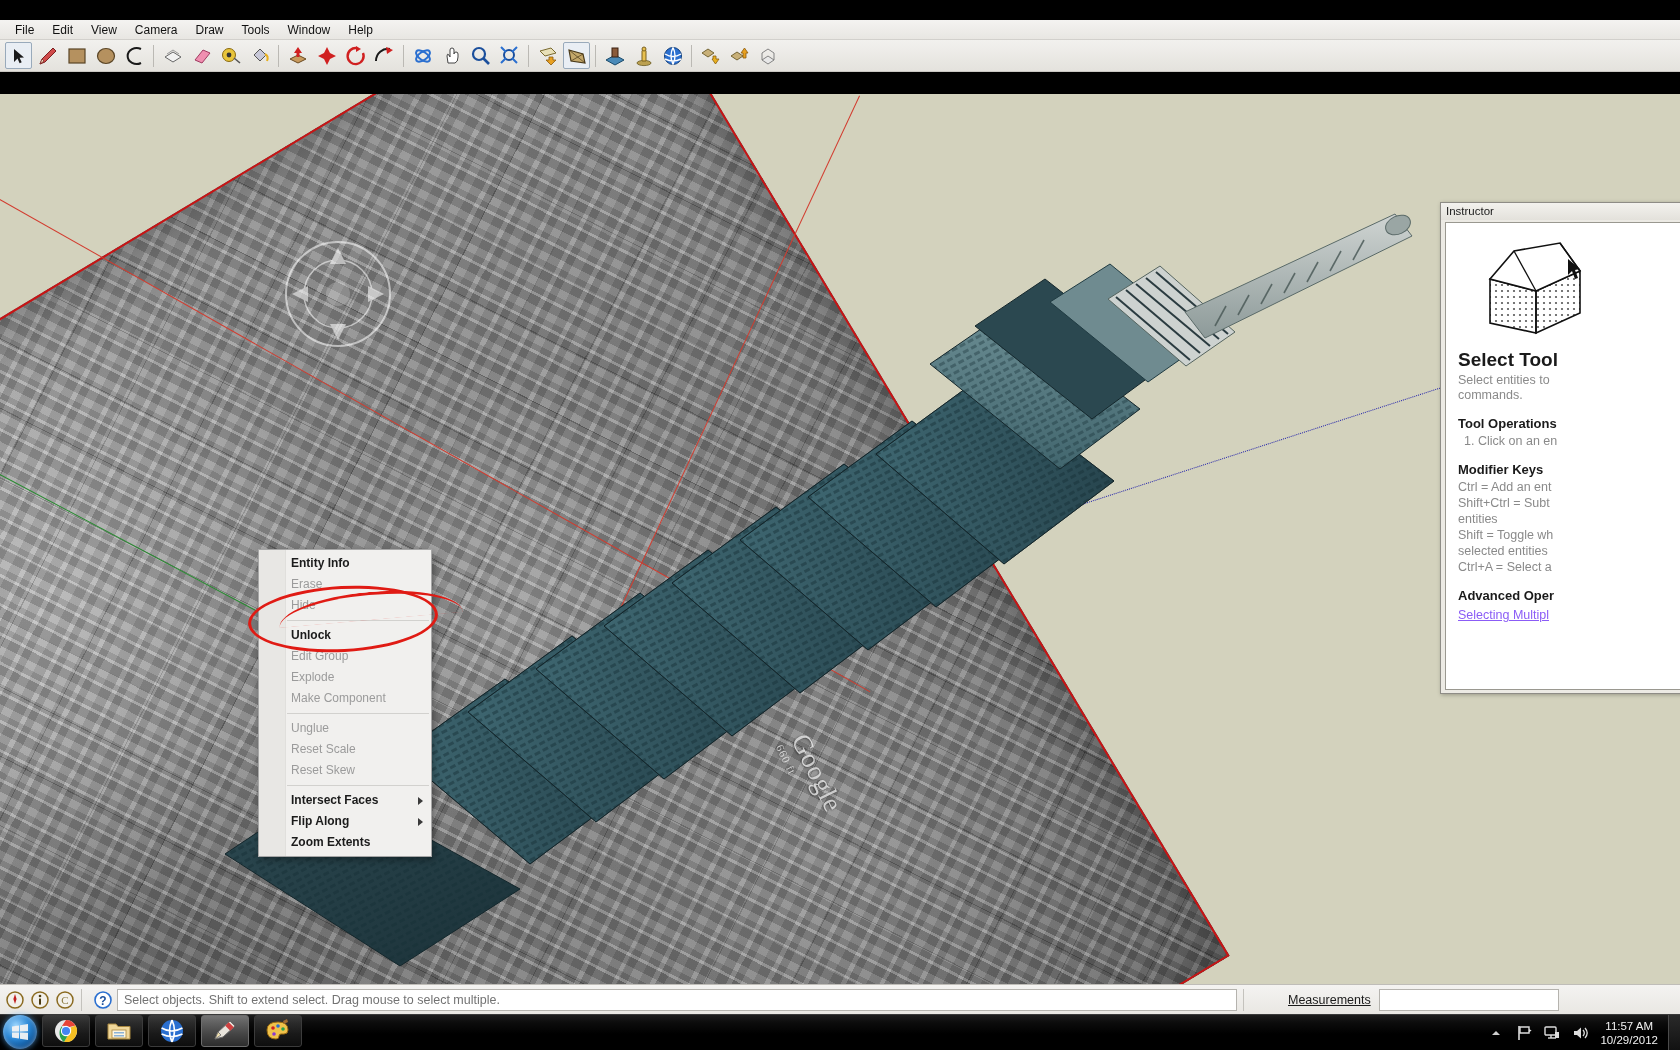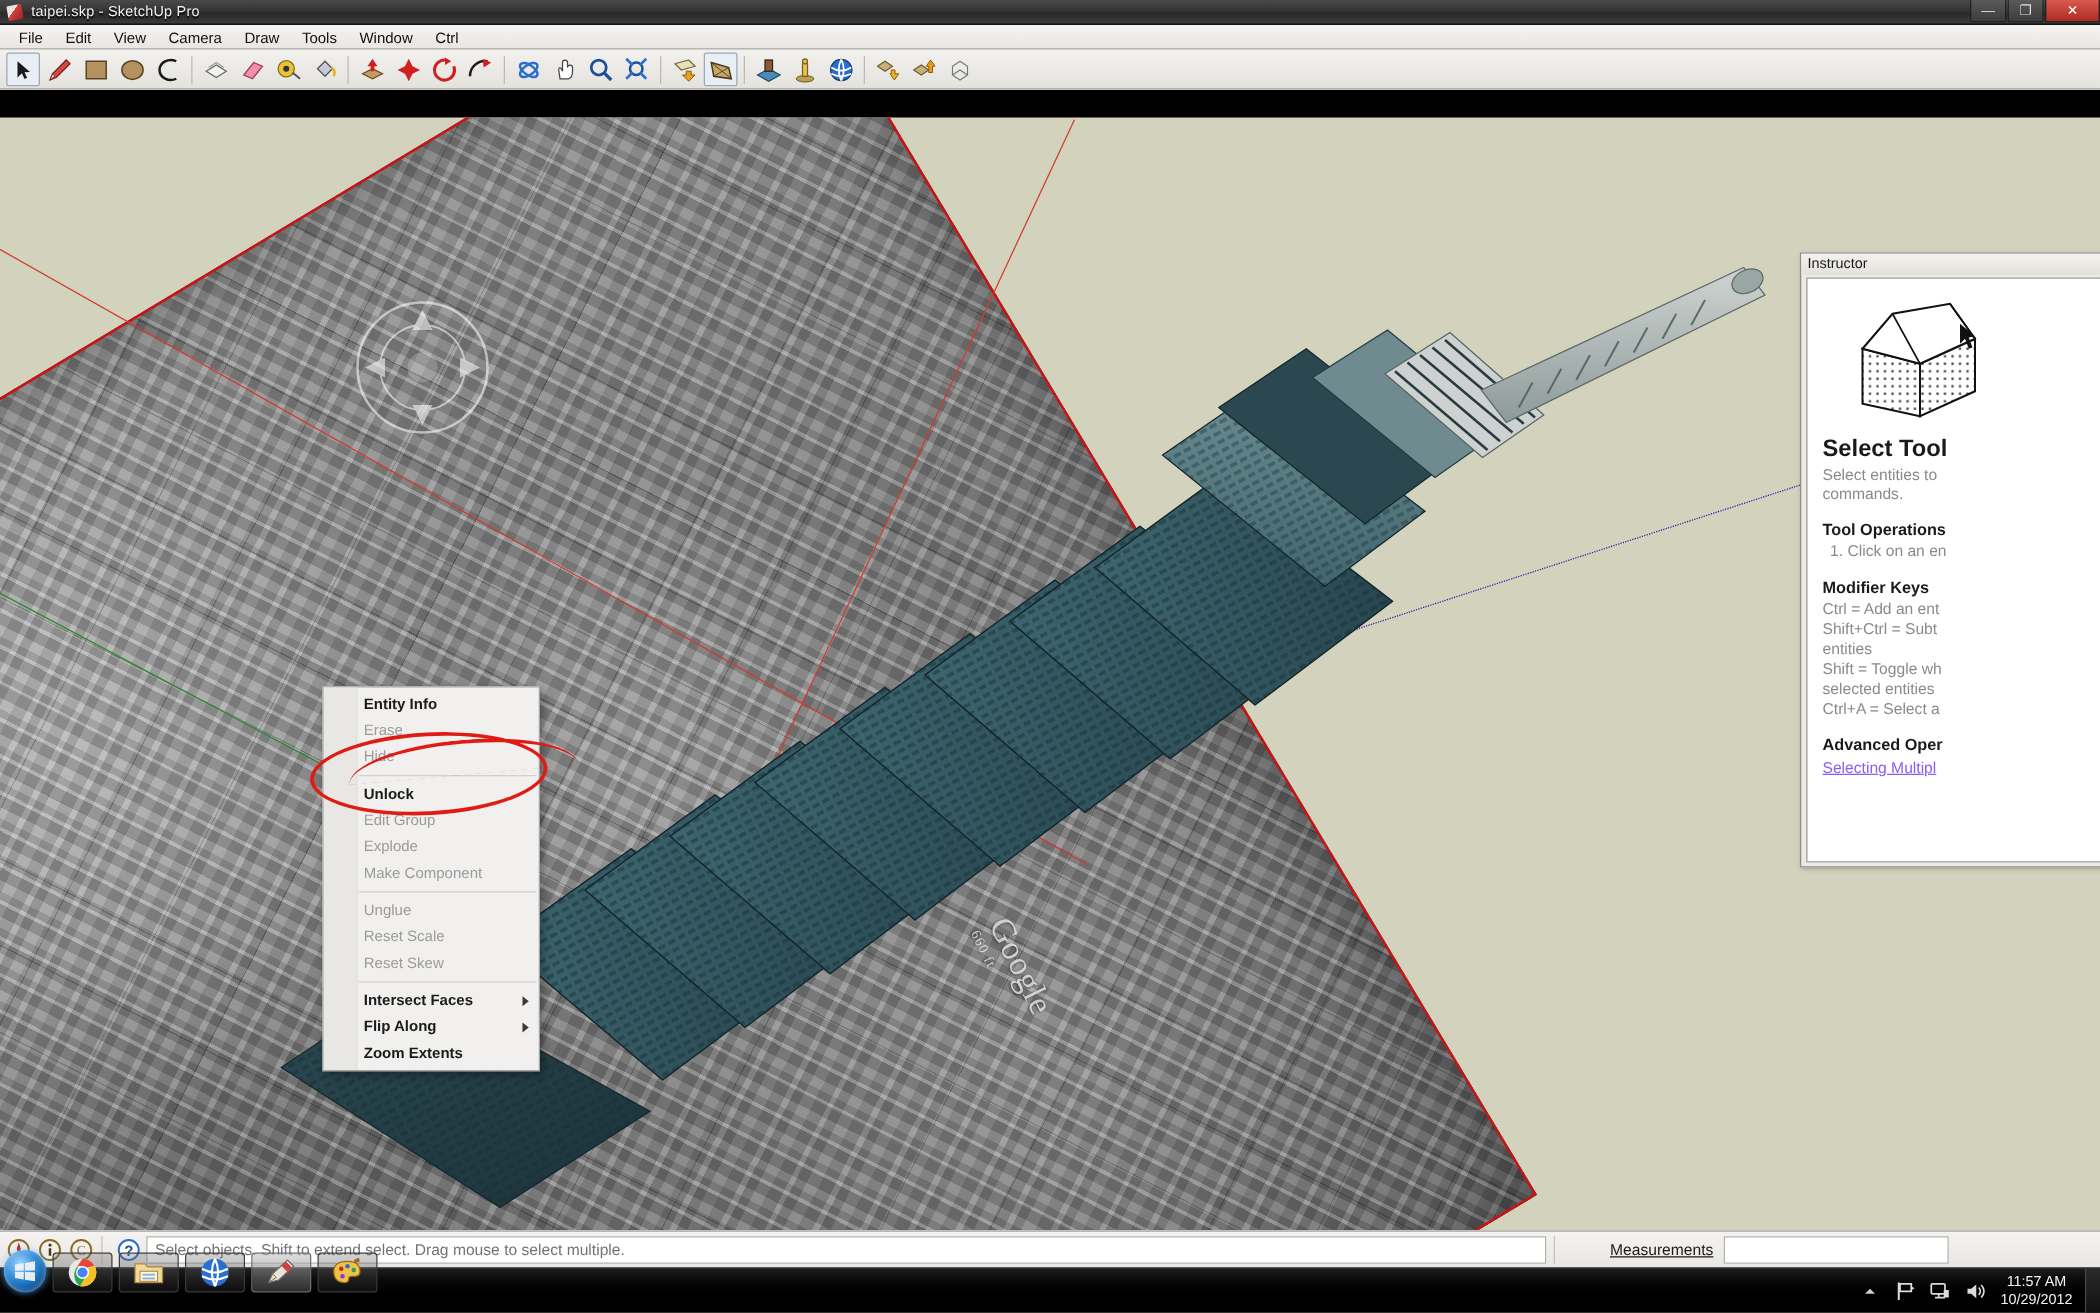--- a/index.html
+++ b/index.html
@@ -251,21 +251,21 @@
     height: 22px; background: #fff; border: 1px solid #b5b3ae;
     margin-left: 4px;
   }
   .sb-measure-label { font-size: 12.5px; color: #1b1b1b; text-decoration: underline; }
 
   
   .taskbar {
     position: absolute; top: 1014px; left: 0; width: 1680px; height: 20px;
     background: linear-gradient(180deg,#1d1d1d 0%,#0c0c0c 40%,#000 100%);
     border-top: 1px solid #3a3a3a;
-    display: flex; align-items: flex-end;
+    display: flex; align-items: flex-start;
   }
   .start-orb {
     width: 34px; height: 34px; margin-left: 3px; border-radius: 50%;
     background: radial-gradient(circle at 38% 32%, #9fd8ff 0%, #2a87d6 42%, #0b4f92 72%, #063063 100%);
     box-shadow: 0 0 6px rgba(90,180,255,.65), inset 0 0 5px rgba(255,255,255,.5);
     display: flex; align-items: center; justify-content: center;
   }
   .tb-task {
     width: 48px; height: 32px; margin-left: 5px;
     border: 1px solid #3b3b3b; border-radius: 3px;
@@ -285,41 +285,30 @@
   .show-desktop {
     width: 12px; height: 36px; background: linear-gradient(180deg,#2a2a2a,#111);
     border-left: 1px solid #4a4a4a;
   }
 </style>
 </head>
 <body>
 
 <div id="app">
 
-  <div class="titlebar">
-    <div class="title-icon">
-      <div class="pencil"></div>
-    </div>
-    <span class="titlebar-text">taipei.skp - SketchUp Pro</span>
-    <div class="win-buttons">
-      <div class="win-btn">—</div>
-      <div class="win-btn">❐</div>
-      <div class="win-btn close">✕</div>
-    </div>
-  </div>
 
   <div class="menubar">
     <div class="mi">File</div>
     <div class="mi">Edit</div>
     <div class="mi">View</div>
     <div class="mi">Camera</div>
     <div class="mi">Draw</div>
     <div class="mi">Tools</div>
     <div class="mi">Window</div>
-    <div class="mi">Ctrl</div>
+    <div class="mi">Help</div>
   </div>
 
   <div class="toolbar">
 
     <div class="tb-btn active">
       <svg width="20" height="20" viewBox="0 0 20 20">
           <path d="M5 3 L5 16 L8.5 12.6 L10.6 17.2 L12.7 16.2 L10.6 11.8 L15 11.6 Z" fill="#1a1a1a"></path>
         </svg>
     </div>
     <div class="tb-btn">

